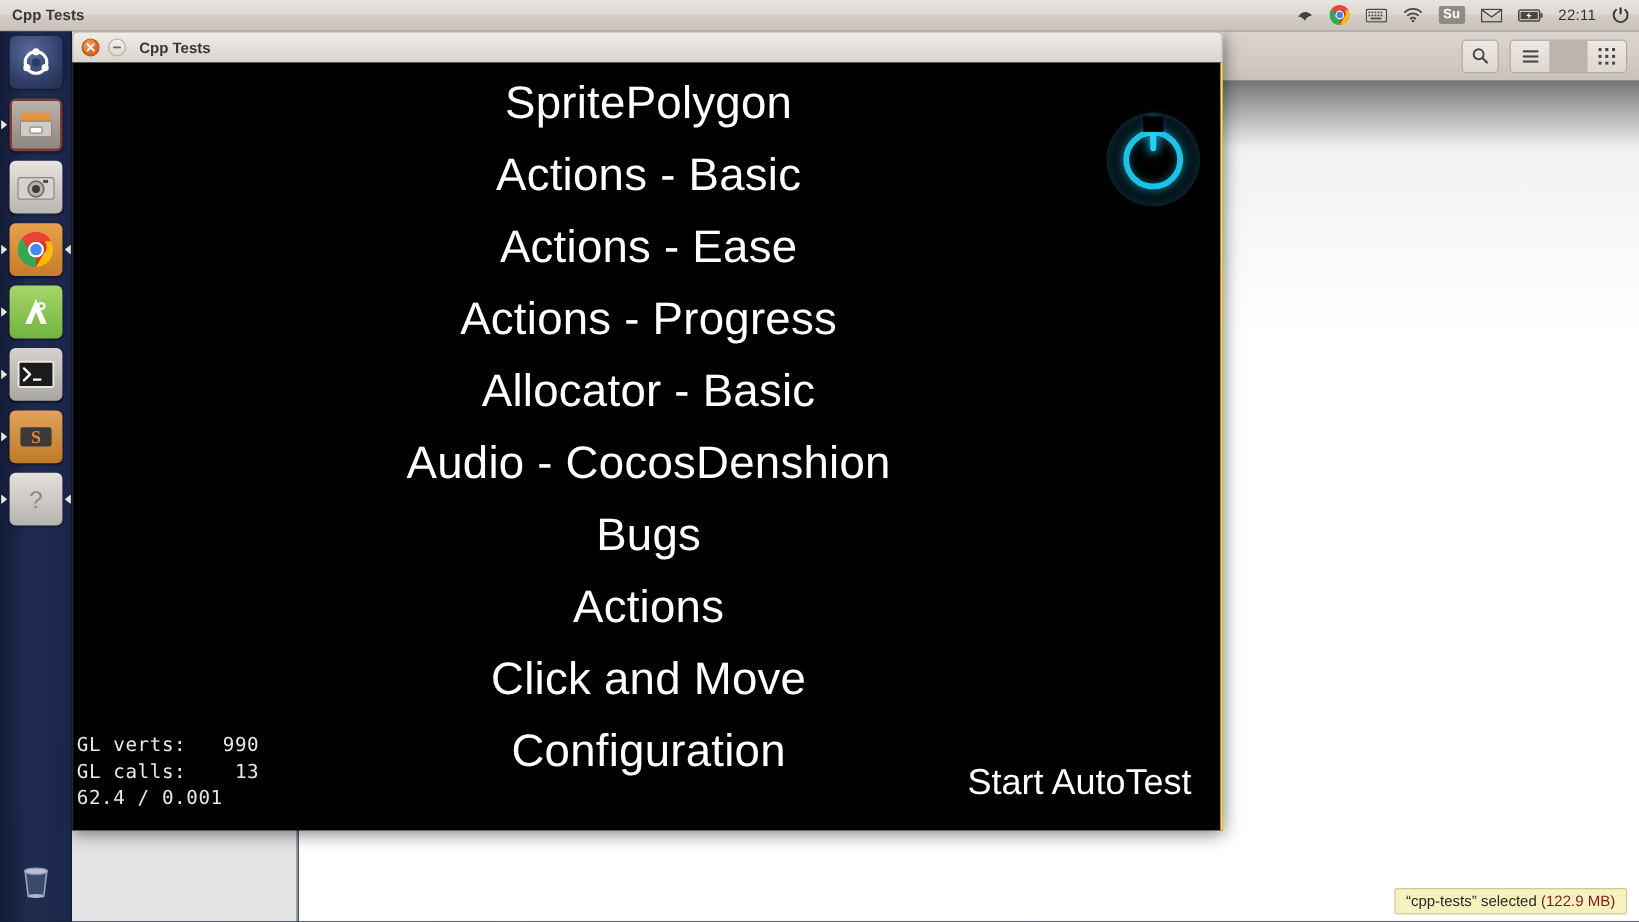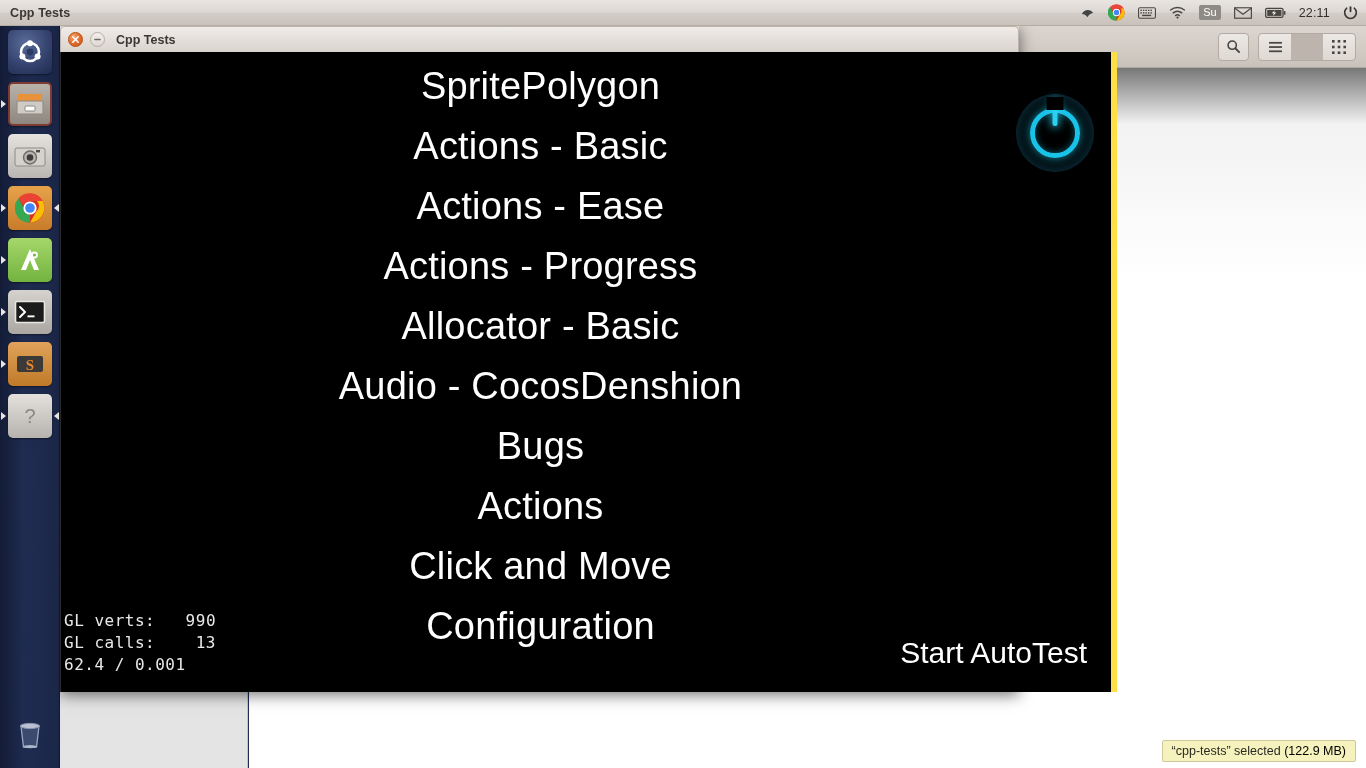--- a/index.html
+++ b/index.html
@@ -23,21 +23,21 @@
     position:absolute; left:0; top:0; width:1366px; height:26px;
     background:linear-gradient(180deg,#e8e4e0 0%,#ddd8d3 48%,#d3cdc7 52%,#c8c2bb 100%);
     border-bottom:1px solid #b4ada6;
     display:flex; align-items:center; z-index:40;
   }
   #panel-app-title {
     font-size:12.5px; font-weight:bold; color:#3b3733;
     margin-left:10px; letter-spacing:.1px;
   }
   #tray { margin-left:auto; display:flex; align-items:center; gap:13px; padding-right:8px; }
-  .tray-ico { display:flex; align-items:center; justify-content:center; height:20px; }
+  .tray-ico { display:flex; align-items:center; justify-content:center; height:20px;font-weight:bold; }
   #tray-clock { font-size:12.5px; color:#32302d; letter-spacing:.2px; }
 
   
   #launcher {
     position:absolute; left:0; top:26px; width:60px; height:742px;
     background:linear-gradient(90deg, rgba(18,26,52,.92) 0%, rgba(30,42,78,.80) 40%, rgba(26,37,70,.86) 100%);
     z-index:30;
     box-shadow:inset -1px 0 0 rgba(0,0,0,.35);
   }
   .lnch { position:relative; width:60px; height:52px; display:flex; align-items:center; justify-content:center; }
@@ -78,21 +78,21 @@
   }
   #naut-main {
     position:absolute; left:189px; top:42px; width:1117px; height:700px;
     background:linear-gradient(180deg,#777 0%,#f2f2f2 8%,#fff 30%,#fff 100%);
   }
   #status-tooltip {
     position:absolute; right:10px; bottom:6px;
     background:#f5f2bd; border:1px solid #cfc99a; border-radius:2px;
     padding:3px 9px; font-size:12.5px; color:#2a2a24; white-space:nowrap;
   }
-  #status-tooltip .sz { color:#000000; }
+  #status-tooltip .sz { color:#7f1d1d; }
 
   
   #game-window {
     position:absolute; left:60px; top:26px; width:959px; height:666px; z-index:20;
     box-shadow:0 3px 14px rgba(0,0,0,.55);
   }
   #game-titlebar {
     height:26px; width:100%;
     background:linear-gradient(180deg,#f0ece8 0%,#e4dfda 50%,#dad4ce 100%);
     border:1px solid #bdb5ad; border-bottom:none;
@@ -105,22 +105,22 @@
     background:radial-gradient(circle at 35% 30%, #f6a46a 0%, #e06a2b 55%, #c4561f 100%);
     border:1px solid #b5500f;
   }
   #win-min {
     background:linear-gradient(180deg,#f3efeb 0%,#ded8d2 100%);
     border:1px solid #b6aea6;
   }
   #game-title { font-size:12.5px; font-weight:bold; color:#3a3733; margin-left:4px; }
 
   #game-canvas {
-    position:relative; width:1057px; height:640px; background:#000; overflow:hidden;
-    border-left:1px solid #2a2a2a; border-right:6px solid #fde047;
+    position:relative; width:959px; height:640px; background:#000; overflow:hidden;
+    border-left:1px solid #2a2a2a; border-right:2px solid #fde047;
   }
   #menu-list {
     position:absolute; left:0; top:4px; width:959px;
     display:flex; flex-direction:column; align-items:center;
   }
   .menu-item {
     height:60px; line-height:60px; color:#fff; font-size:38px;
     font-family:"Liberation Sans", sans-serif; white-space:nowrap;
     text-align:center; letter-spacing:.2px;
   }

